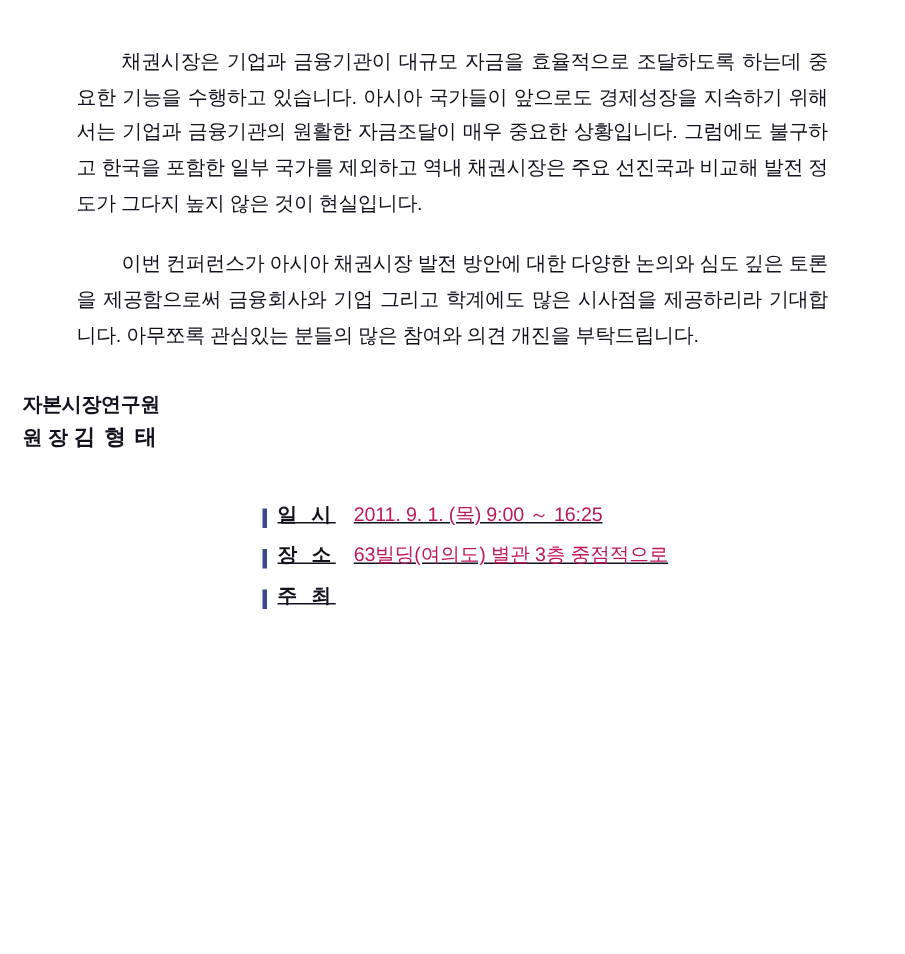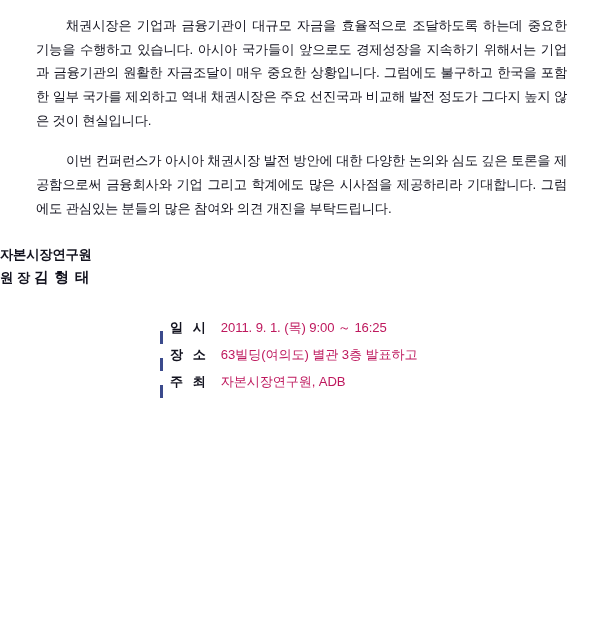--- a/index.html
+++ b/index.html
@@ -11,21 +11,21 @@
     width: 603px;
     height: 636px;
     font-family: "Liberation Sans", sans-serif;
     color: #1a1a2e;
     overflow: hidden;
   }
   .page {
     position: relative;
     width: 603px;
     height: 456px;
-    padding: 0;
+    padding: 15px;
     box-sizing: border-box;
   }
   .body-copy {
     padding: 14px 36px 0 36px;
   }
   p.para {
     margin: 0 0 17px 0;
     text-indent: 30px;
     font-size: 13.3px;
     line-height: 1.78;
@@ -58,22 +58,23 @@
   }
   .details {
     margin-top: 26px;
     padding-left: 160px;
     font-size: 13.1px;
     line-height: 2.05;
     color: #12121e;
   }
   .detail-row {
     display: flex;
-    align-items: flex-end;
+    align-items: center;
     white-space: nowrap;
+    text-decoration: underline;
   }
   .detail-bar {
     display: inline-block;
     width: 3px;
     height: 13px;
     background: #3b4a8c;
     margin-right: 7px;
     position: relative;
     top: 2px;
   }
@@ -88,42 +89,41 @@
     color: #be185d;
   }
 </style>
 </head>
 <body>
 
 <div class="page">
 
   <div class="body-copy">
     <p class="para">채권시장은 기업과 금융기관이 대규모 자금을 효율적으로 조달하도록 하는데 중요한 기능을 수행하고 있습니다. 아시아 국가들이 앞으로도 경제성장을 지속하기 위해서는 기업과 금융기관의 원활한 자금조달이 매우 중요한 상황입니다. 그럼에도 불구하고 한국을 포함한 일부 국가를 제외하고 역내 채권시장은 주요 선진국과 비교해 발전 정도가 그다지 높지 않은 것이 현실입니다.</p>
-    <p class="para">이번 컨퍼런스가 아시아 채권시장 발전 방안에 대한 다양한 논의와 심도 깊은 토론을 제공함으로써 금융회사와 기업 그리고 학계에도 많은 시사점을 제공하리라 기대합니다. 그럼에도 관심있는 분들의 많은 참여와 의견 개진을 부탁드립니다.</p>
+    <p class="para">이번 컨퍼런스가 아시아 채권시장 발전 방안에 대한 다양한 논의와 심도 깊은 토론을 제공함으로써 금융회사와 기업 그리고 학계에도 많은 시사점을 제공하리라 기대합니다. 아무쪼록 관심있는 분들의 많은 참여와 의견 개진을 부탁드립니다.</p>
   </div>
 
   <div class="signature">
     <div class="org">자본시장연구원</div>
     <div class="person">
       <span>원 장</span>
       <span class="name">김 형 태</span>
     </div>
   </div>
 
   <div class="details">
     <div class="detail-row">
       <span class="detail-bar"></span>
       <span class="detail-label">일 시</span>
       <span class="detail-value">2011. 9. 1. (목) 9:00 ～ 16:25</span>
     </div>
     <div class="detail-row">
       <span class="detail-bar"></span>
       <span class="detail-label">장 소</span>
-      <span class="detail-value">63빌딩(여의도) 별관 3층 발표하고</span>
+      <span class="detail-value">63빌딩(여의도) 별관 3층 중점적으로</span>
     </div>
     <div class="detail-row">
       <span class="detail-bar"></span>
       <span class="detail-label">주 최</span>
-      <span class="detail-value">자본시장연구원, ADB</span>
     </div>
   </div>
 
 </div>
 
 </body></html>

